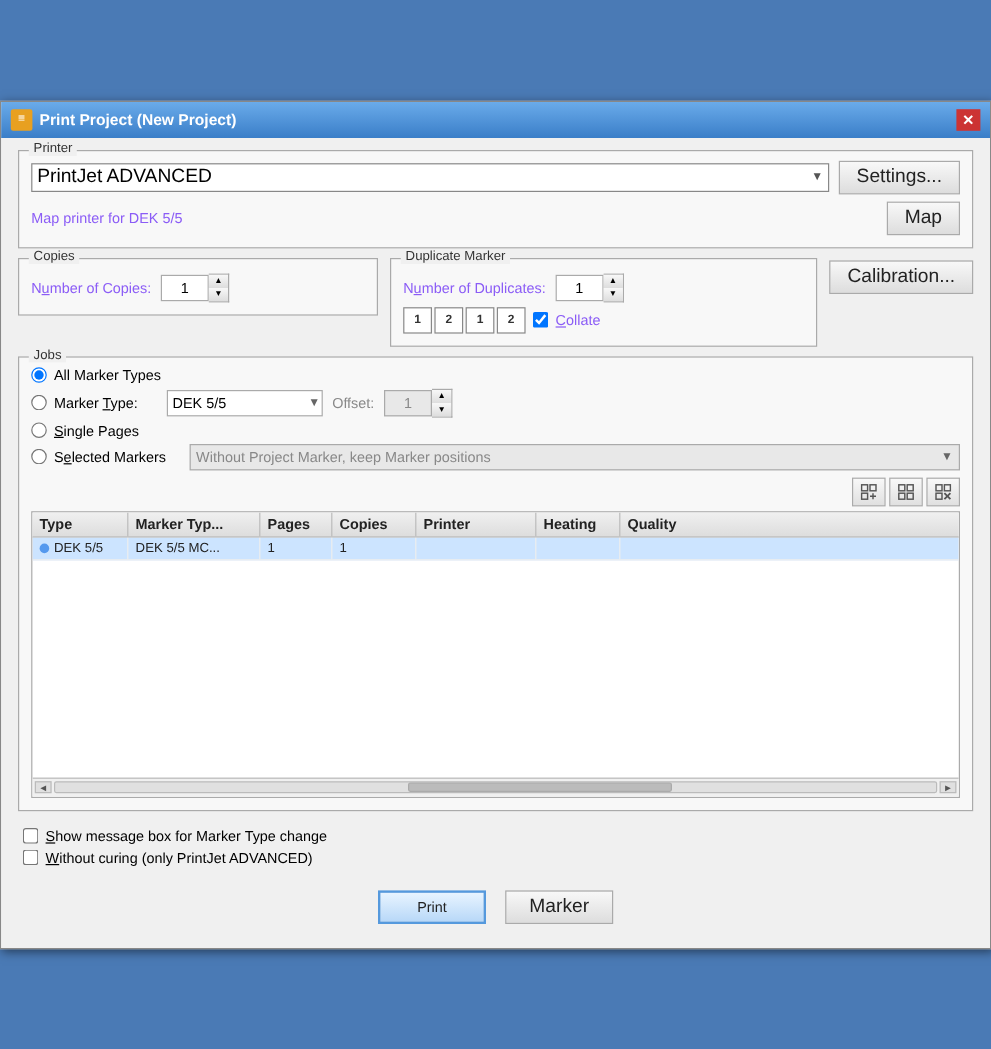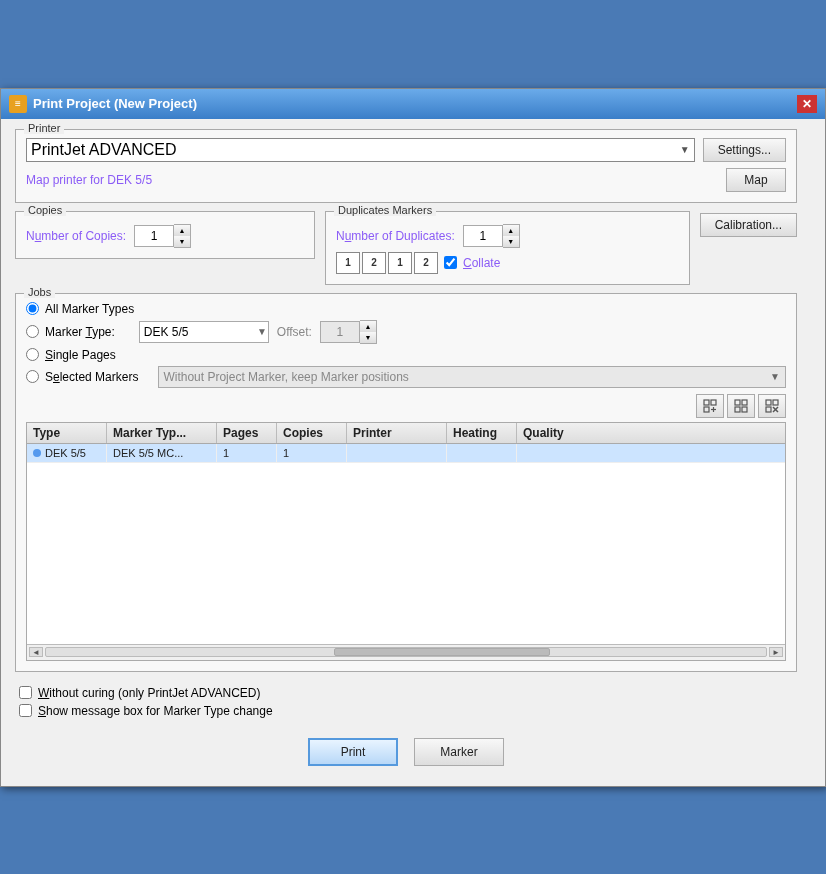--- a/index.html
+++ b/index.html
@@ -53,21 +53,21 @@
       border: none;
       color: white;
       font-size: 12px;
       cursor: pointer;
       display: flex;
       align-items: center;
       justify-content: center;
       font-weight: bold;
     }
     .content {
-      padding: 10px 28px 14px 14px;
+      padding: 10px 14px 14px 14px;
       background: #f0f0f0;
     }
     .group-box {
       border: 1px solid #aaa;
       background: #f8f8f8;
       padding: 8px 10px 10px 10px;
       margin-bottom: 8px;
       position: relative;
     }
     .group-label {
@@ -111,21 +111,21 @@
       font-size: 7px;
       display: flex;
       align-items: center;
       justify-content: center;
       line-height: 1;
     }
     .btn {
       background: linear-gradient(to bottom, #f8f8f8, #ddd);
       border: 1px solid #aaa;
       padding: 4px 14px;
-      font-size: 12px;
+      font-size: 16px;
       cursor: pointer;
       color: #222;
       min-width: 80px;
       text-align: center;
     }
     .btn-print {
       background: linear-gradient(to bottom, #e8f4ff, #b8d8f8);
       border: 2px solid #5599dd;
       min-width: 90px;
       padding: 5px 20px;
@@ -418,21 +418,21 @@
             <input class="spinner-input" type="text" value="1" style="">
             <div class="spinner-btns">
               <button class="spinner-btn">▲</button>
               <button class="spinner-btn">▼</button>
             </div>
           </div>
         </div>
       </div>
 
       <div class="group-box" style="margin-bottom:0; flex:1;">
-        <span class="group-label">Duplicates Markers</span>
+        <span class="group-label">Duplicate Marker</span>
         <div class="dup-inner">
           <div class="dup-row1">
             <span class="label">
               N<span class="underline">u</span>mber of Duplicates:
             </span>
             <div class="spinner-group">
               <input class="spinner-input" type="text" value="1" style="">
               <div class="spinner-btns">
                 <button class="spinner-btn">▲</button>
                 <button class="spinner-btn">▼</button>
@@ -577,31 +577,31 @@
           <div class="scrollbar-track" style="flex:1; margin:0 2px;">
             <div class="scrollbar-thumb"></div>
           </div>
           <div class="scrollbar-arrow">►</div>
         </div>
       </div>
     </div>
 
     <div class="footer-checks">
       <div class="check-row">
+        <input type="checkbox" id="show-msg-cb" style="">
+        <label for="show-msg-cb">
+          <span class="underline">S</span>how message box for Marker Type change
+        </label>
+      </div>
+      <div class="check-row">
         <input type="checkbox" id="without-curing-cb" style="">
         <label for="without-curing-cb">
           <span class="underline">W</span>ithout curing (only PrintJet ADVANCED)
         </label>
       </div>
-      <div class="check-row">
-        <input type="checkbox" id="show-msg-cb" style="">
-        <label for="show-msg-cb">
-          <span class="underline">S</span>how message box for Marker Type change
-        </label>
-      </div>
     </div>
 
     <div class="bottom-btns">
       <button class="btn-print">Print</button>
       <button class="btn" style="min-width:90px;">Marker</button>
     </div>
 
   </div>
 </div>
 

